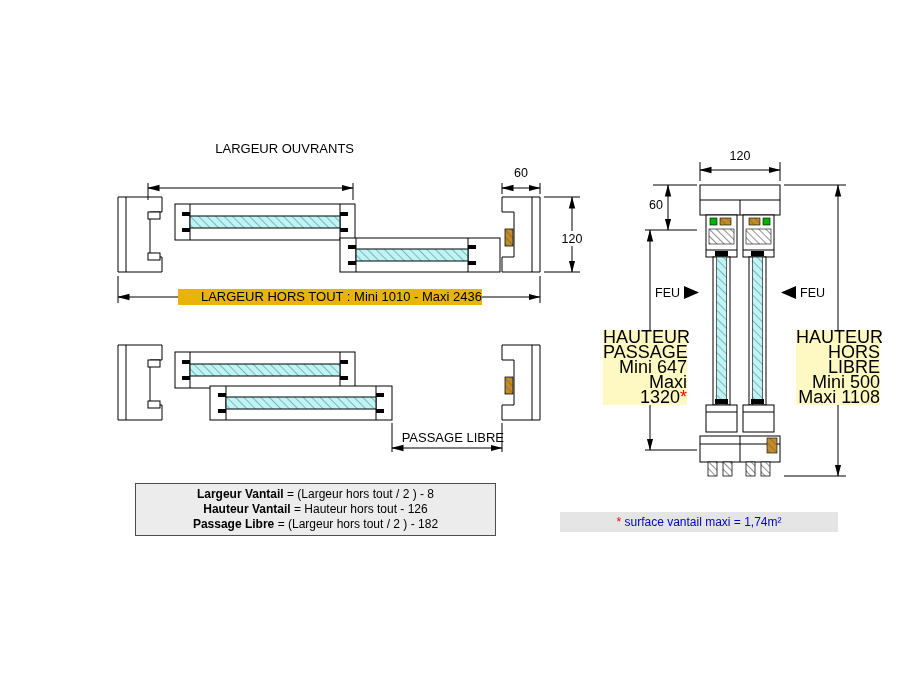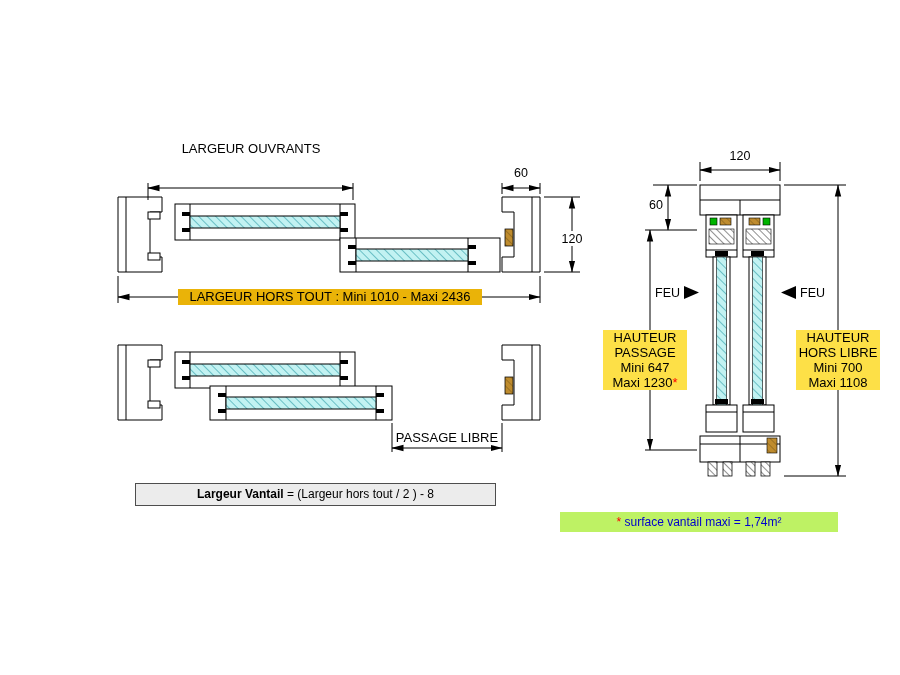--- a/index.html
+++ b/index.html
@@ -6,28 +6,28 @@
   html,body { background:#fff; }
   body { font-family:"Liberation Sans", sans-serif; color:#000; }
   #canvas { position:relative; width:900px; height:675px; background:#fff; overflow:hidden; }
   #canvas > svg { position:absolute; left:0; top:0; }
   svg text { font-family:"Liberation Sans", sans-serif; font-size:12.5px; fill:#000; }
   .ln   { stroke:#000; stroke-width:1; fill:none; }
   .dim  { stroke:#000; stroke-width:1; fill:none; }
   .prof { fill:#fff; stroke:#000; stroke-width:1; }
   .gask { fill:#000; stroke:none; }
   .overlay { position:absolute; color:#000; }
-  .center { text-align:center; }
+  .center { text-align:right; }
   .star { color:#ff0000; }
   .note-text { color:#0000cc; }
   .formula-box { background:#ececec; border:1px solid #4d4d4d; text-align:center;
                  font-size:12px; line-height:15px; padding:3px 5px; }
-  .note-box { background:#bef264; text-align:center; font-size:12px; line-height:20px; }
+  .note-box { background:#e5e5e5; text-align:center; font-size:12px; line-height:20px; }
   .dimtext { font-size:13px; line-height:16px; }
-  .htext { font-size:13px; line-height:15px; background:#fde047; }
+  .htext { font-size:18px; line-height:15px; background:#fef9c3; }
 </style>
 </head>
 <body>
 
 <div id="canvas">
 
 <svg width="900" height="675" viewBox="0 0 900 675">
   <defs>
     <pattern id="glz" width="6" height="6" patternUnits="userSpaceOnUse" patternTransform="rotate(45)">
       <rect width="6" height="6" fill="#c2f2f2"></rect>
@@ -231,33 +231,35 @@
 <div class="overlay center dimtext" style="left:148px; top:141px; width:206px;">
   <div>LARGEUR OUVRANTS</div>
 </div>
 
 <div class="overlay center dimtext" style="left:178px; top:289px; width:304px; height:16px; background:#eab308;">LARGEUR HORS TOUT : Mini 1010 - Maxi 2436</div>
 
 <div class="overlay center dimtext" style="left:390px; top:430px; width:114px;">PASSAGE LIBRE</div>
 
 <div class="overlay formula-box" style="left:135px; top:483px; width:361px;">
   <div><b>Largeur Vantail</b><span> = (Largeur hors tout / 2 ) - 8</span></div>
+  <div><b>Hauteur Vantail</b><span> = Hauteur hors tout - 126</span></div>
+  <div><b>Passage Libre</b><span> = (Largeur hors tout / 2 ) - 182</span></div>
 </div>
 
 <div class="overlay center htext" style="left:603px; top:330px; width:84px;">
   <div>HAUTEUR</div>
   <div>PASSAGE</div>
   <div>Mini 647</div>
-  <div><span>Maxi 1230</span><span class="star">*</span></div>
+  <div><span>Maxi 1320</span><span class="star">*</span></div>
 </div>
 
 <div class="overlay center htext" style="left:796px; top:330px; width:84px;">
   <div>HAUTEUR</div>
   <div>HORS LIBRE</div>
-  <div>Mini 700</div>
+  <div>Mini 500</div>
   <div>Maxi 1108</div>
 </div>
 
 <div class="overlay note-box" style="left:560px; top:512px; width:278px; height:20px;">
   <span class="star">*</span><span class="note-text"> surface vantail maxi =  1,74m²</span>
 </div>
 
 </div>
 
 </body></html>

